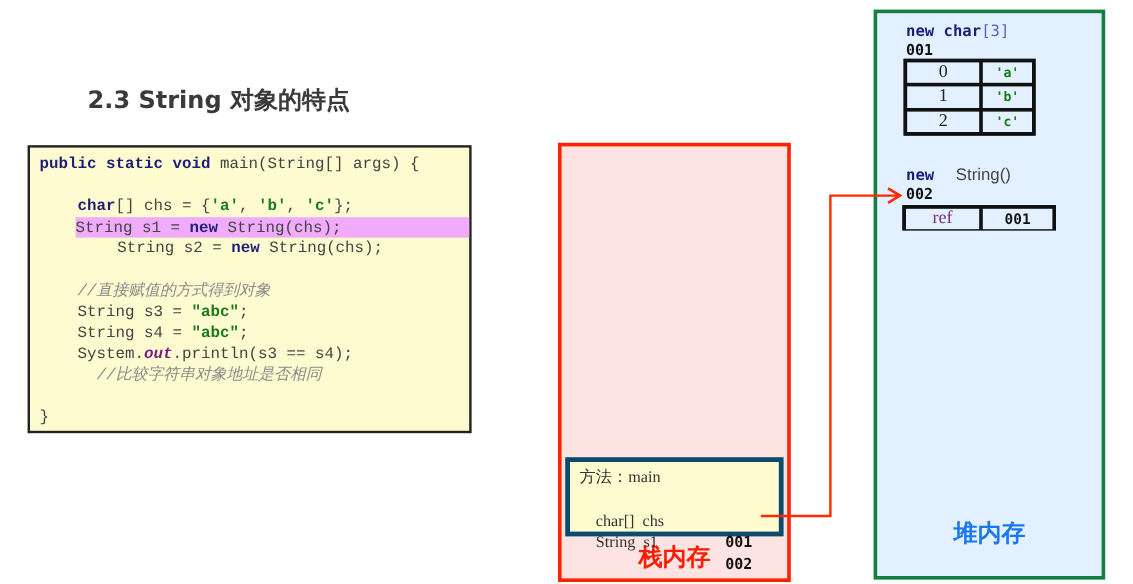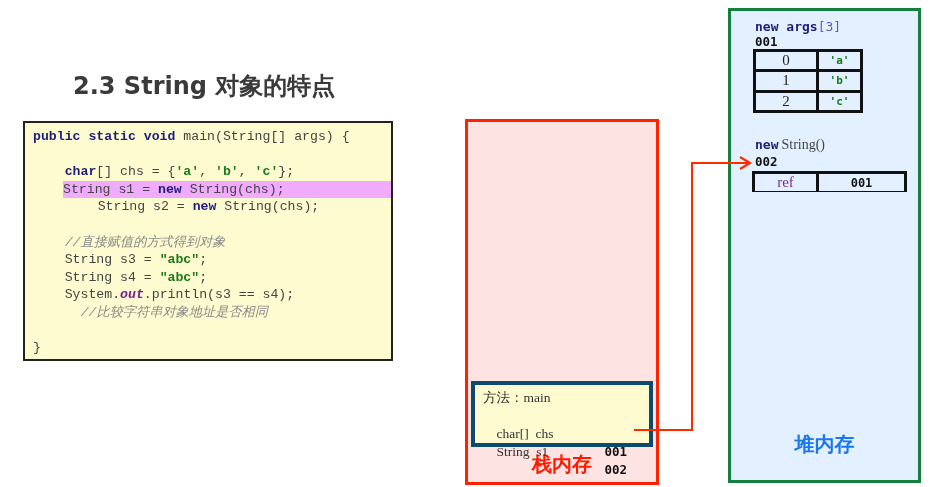--- a/index.html
+++ b/index.html
@@ -1,17 +1,17 @@
 <!DOCTYPE html>
 <html><head>
 <meta charset="utf-8">
 <style>
   html,body{margin:0;padding:0;}
   body{width:944px;height:487px;background:#ffffff;position:relative;overflow:hidden;font-family:"DejaVu Sans",sans-serif;}
-  .title{position:absolute;left:73px;top:70px;font-family:"DejaVu Sans",sans-serif;font-weight:bold;font-size:24px;color:#3a3a3a;letter-spacing:0px;white-space:nowrap;}
+  .title{position:absolute;left:73px;top:70px;font-family:"DejaVu Sans",sans-serif;font-weight:bold;font-size:20px;color:#3a3a3a;letter-spacing:0px;white-space:nowrap;}
   .code-box{position:absolute;left:23px;top:121px;width:370px;height:240px;background:#fffbd0;border:2px solid #222;box-sizing:border-box;}
   .code-line{position:absolute;left:0;right:0;height:17px;font-family:"Liberation Mono",monospace;font-size:13.2px;line-height:17px;color:#444;white-space:pre;}
   .code-line.hl{background:#f0abfc;}
   .kw{color:#1e1e7a;font-weight:bold;}
   .str{color:#1b7a1b;font-weight:bold;}
   .fld{color:#7a1e8a;font-weight:bold;font-style:italic;}
   .cmt{color:#8a8a8a;font-style:italic;}
   .stack{position:absolute;left:465px;top:119px;width:194px;height:366px;background:#fde4e2;border:3px solid #ff2200;box-sizing:border-box;}
   .stack-label{position:absolute;left:0;right:0;bottom:4px;text-align:center;color:#ff1a00;font-weight:bold;font-size:20px;font-family:Liberation Sans, sans-serif;}
   .frame{position:absolute;left:471px;top:381px;width:182px;height:66px;background:#fffbd0;border:4px solid #0c4a6e;box-sizing:border-box;font-family:"Liberation Serif",serif;font-size:13.5px;color:#333;}
@@ -19,21 +19,21 @@
   .frame .addr{position:absolute;right:14px;font-family:"DejaVu Sans Mono",monospace;font-weight:bold;font-size:12.5px;color:#111;}
   .heap{position:absolute;left:728px;top:8px;width:193px;height:475px;background:#e3f0ff;border:3px solid #15803d;box-sizing:border-box;}
   .heap-label{position:absolute;left:0;right:0;bottom:22px;text-align:center;color:#1a78ee;font-weight:bold;font-size:20px;font-family:"DejaVu Sans",sans-serif;}
   .mono{font-family:"DejaVu Sans Mono",monospace;}
   .hdr{position:absolute;font-size:13px;color:#1e1e7a;white-space:nowrap;}
   .addr-lbl{position:absolute;font-family:"DejaVu Sans Mono",monospace;font-weight:bold;font-size:12.5px;color:#111;}
   .arr-table{position:absolute;left:753px;top:49px;width:110px;height:64px;border:2px solid #111;box-sizing:border-box;background:#111;display:grid;grid-template-columns:60px 1fr;grid-template-rows:repeat(3,1fr);gap:3px;padding:1px;}
   .cell{background:#e3f0ff;display:flex;align-items:center;justify-content:center;}
   .cell.idx{font-family:"Liberation Serif",serif;font-size:15px;color:#222;}
   .cell.val{font-family:"DejaVu Sans Mono",monospace;font-weight:bold;font-size:11px;color:#1b7a1b;}
-  .ref-table{position:absolute;left:752px;top:171px;width:155px;height:21px;border:2px solid #111;box-sizing:border-box;background:#111;display:grid;grid-template-columns:61px 1fr;gap:3px;padding:1px;}
+  .ref-table{position:absolute;left:752px;top:171px;width:128px;height:21px;border:2px solid #111;box-sizing:border-box;background:#111;display:grid;grid-template-columns:61px 1fr;gap:3px;padding:1px;}
   .ref-table .cell.key{font-family:"Liberation Serif",serif;font-size:15px;color:#7a2e8a;}
   .ref-table .cell.v{font-family:"DejaVu Sans Mono",monospace;font-weight:bold;font-size:12px;color:#111;}
   svg.arrow{position:absolute;left:0;top:0;width:944px;height:487px;pointer-events:none;}
 </style>
 </head>
 <body>
 
 <div class="title">2.3 String 对象的特点</div>
 
 <div class="code-box" id="codebox">
@@ -62,33 +62,33 @@
   <div class="row" style="top:40px;">
     <span>String  s1</span>
     <span class="addr">002</span>
   </div>
 </div>
 
 <div class="heap">
   <div class="heap-label">堆内存</div>
 </div>
 
-<div class="hdr mono" style="left:755px;top:19px;"><span style="font-weight:bold;color:#1e1e7a;">new args</span><span style="color:#5a5ad0;">[3]</span></div>
+<div class="hdr mono" style="left:755px;top:19px;"><span style="font-weight:bold;color:#1e1e7a;">new char</span><span style="color:#5a5ad0;">[3]</span></div>
 <div class="addr-lbl" style="left:755px;top:34px;">001</div>
 
 <div class="arr-table">
   <div class="cell idx">0</div>
   <div class="cell val">'a'</div>
   <div class="cell idx">1</div>
   <div class="cell val">'b'</div>
   <div class="cell idx">2</div>
   <div class="cell val">'c'</div>
 </div>
 
-<div class="hdr" style="left:755px;top:137px;"><span class="mono" style="font-weight:bold;color:#1e1e7a;">new</span><span style="font-family:Liberation Serif, serif;font-size:14px;color:#444;margin-left:3px;text-align:right;">String()</span></div>
+<div class="hdr" style="left:755px;top:137px;"><span class="mono" style="font-weight:bold;color:#1e1e7a;">new</span><span style="font-family:Liberation Sans, sans-serif;font-size:14px;color:#444;margin-left:18px;text-align:right;">String()</span></div>
 <div class="addr-lbl" style="left:755px;top:154px;">002</div>
 
 <div class="ref-table">
   <div class="cell key">ref</div>
   <div class="cell v">001</div>
 </div>
 
 <svg class="arrow" viewBox="0 0 944 487">
   <polyline points="634,430 692,430 692,163 748,163" fill="none" stroke="#ff2a00" stroke-width="2"></polyline>
   <polyline points="740,157 750,163 740,169" fill="none" stroke="#ff2a00" stroke-width="2.2"></polyline>

